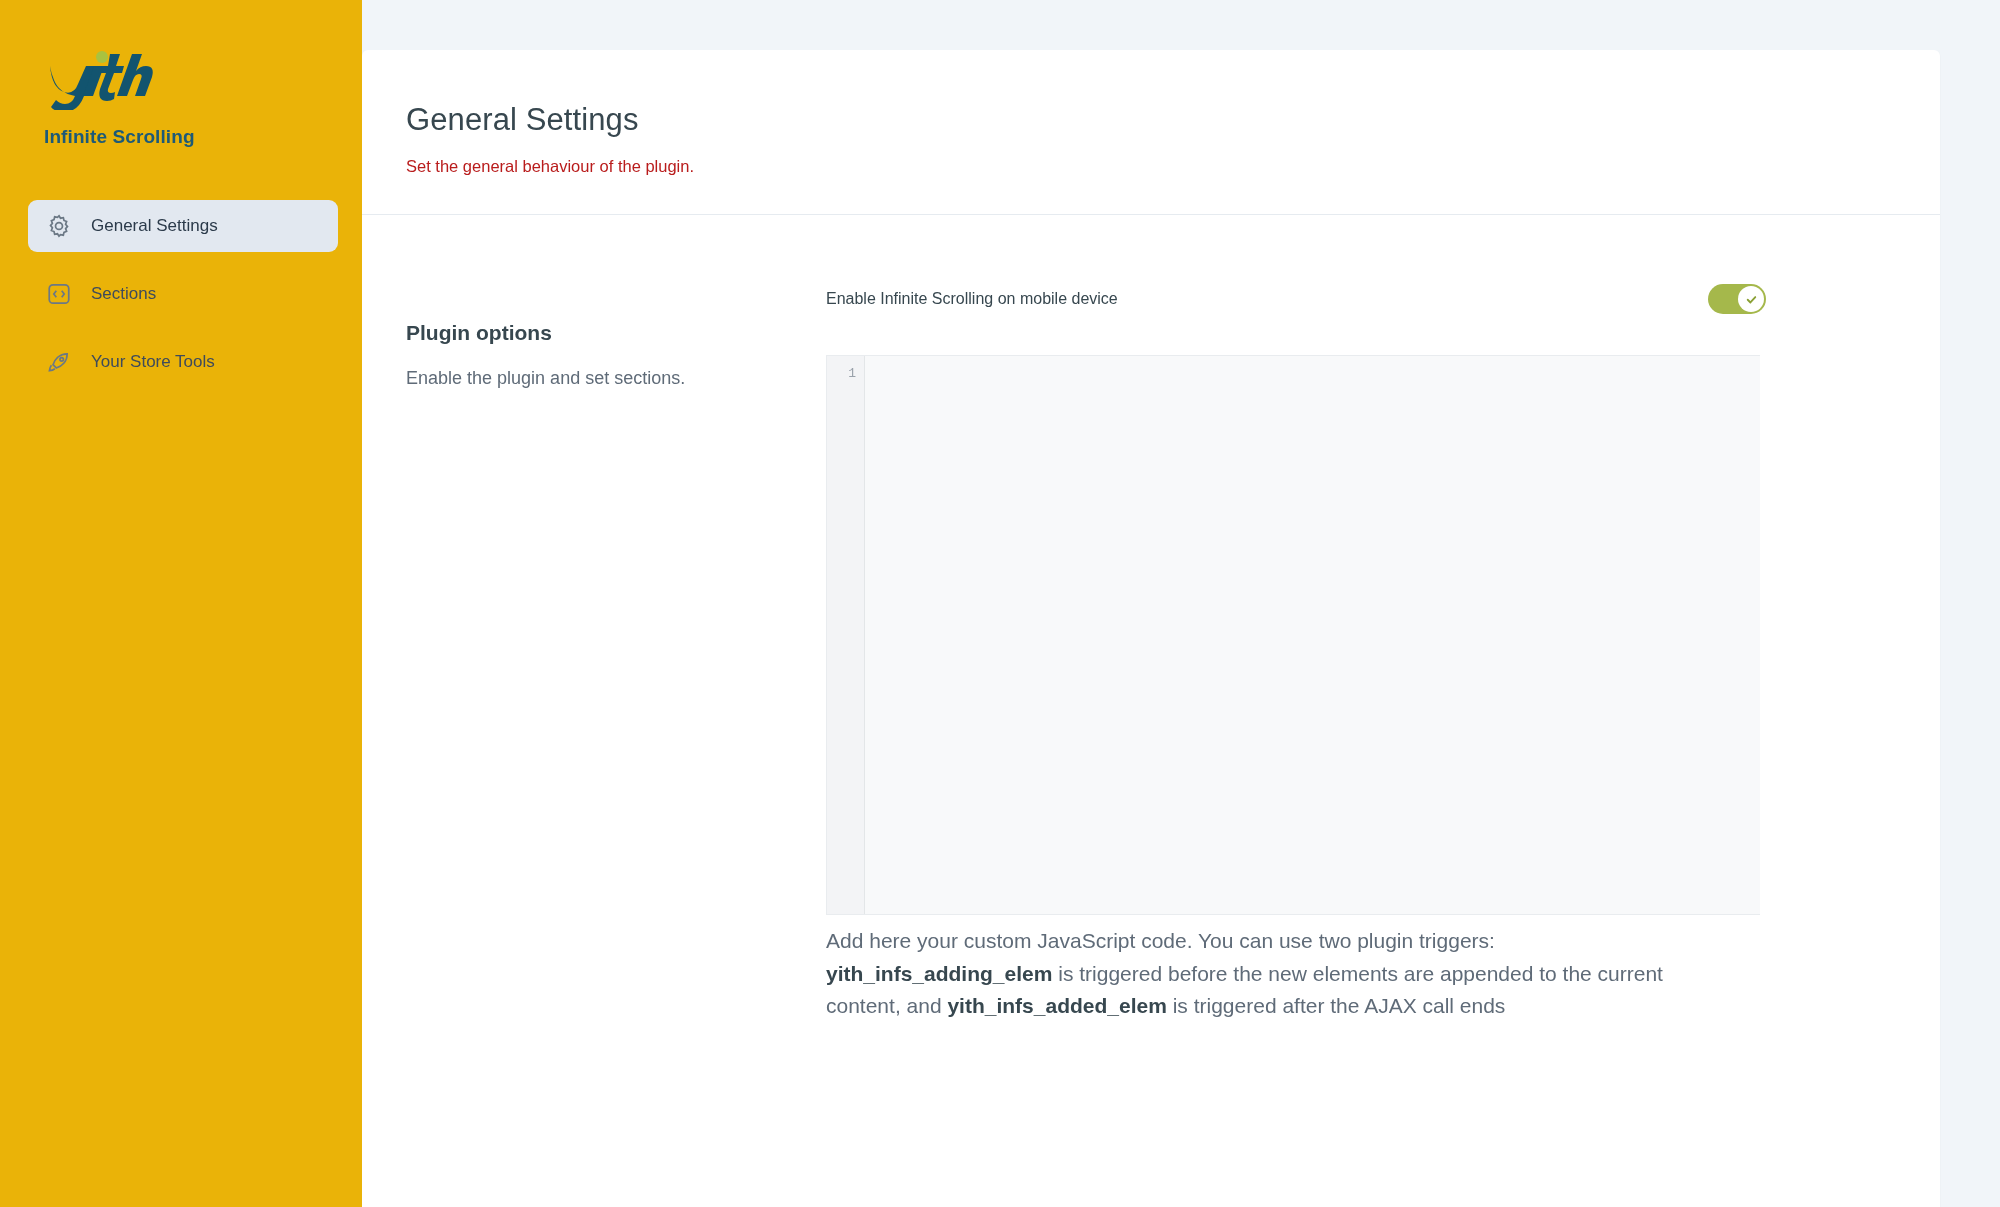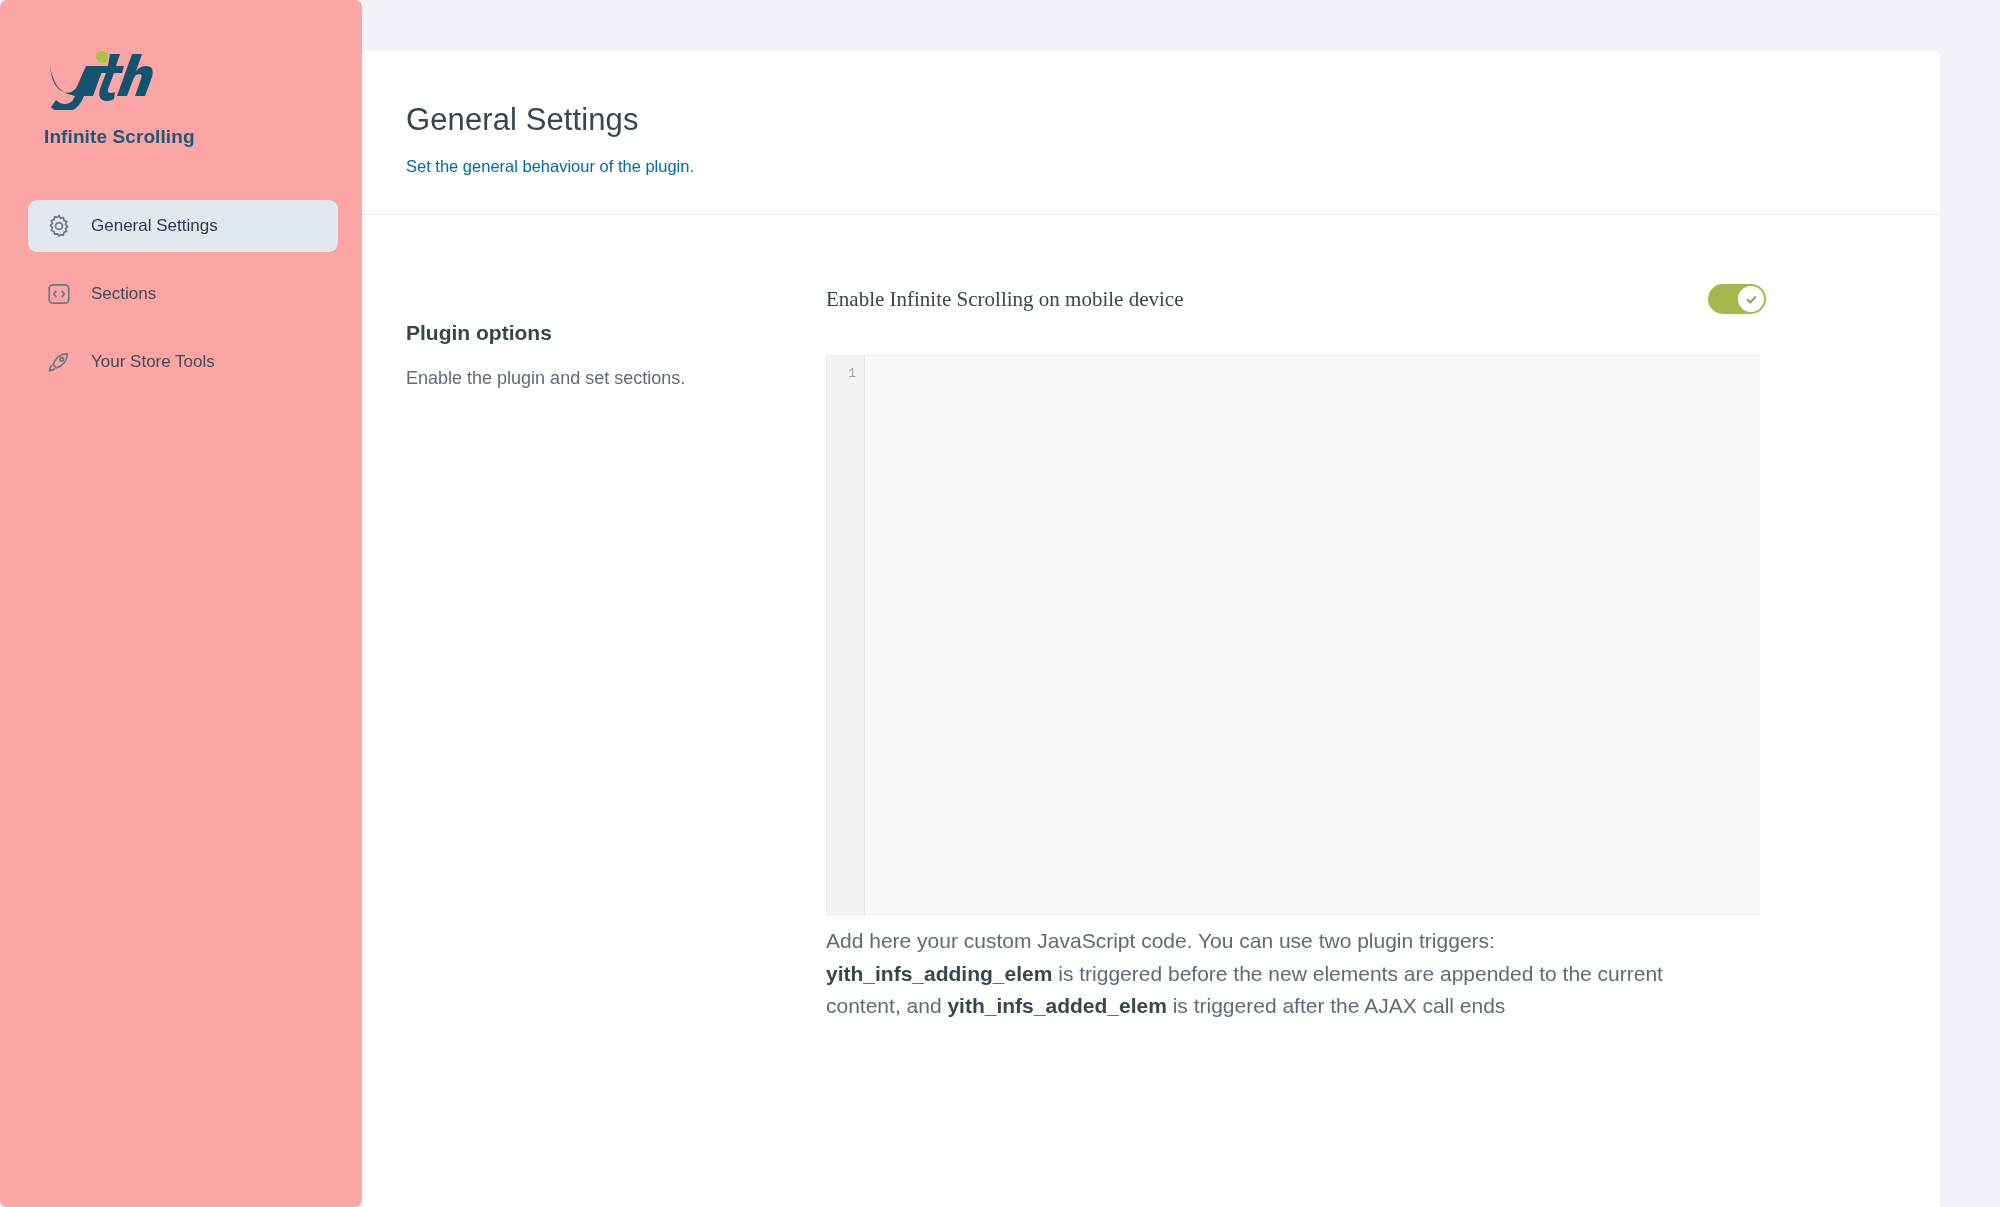--- a/index.html
+++ b/index.html
@@ -14,24 +14,23 @@
     display: flex;
     width: 2000px;
     height: 1207px;
     background: #f1f5f9;
   }
 
   
   .sidebar {
     width: 362px;
     flex: 0 0 362px;
-    background: #fca5a5;
+    background: #eab308;
     padding: 0;
     position: relative;
-    border-radius: 7px;
   }
   .logo-wrap {
     padding: 48px 0 0 44px;
   }
   .logo {
     position: relative;
     width: 120px;
     height: 62px;
   }
   .logo svg { display: block; }
@@ -101,21 +100,21 @@
   }
   .page-title {
     font-size: 31px;
     color: #37474f;
     font-weight: normal;
     letter-spacing: .1px;
   }
   .page-subtitle {
     margin-top: 19px;
     font-size: 16.5px;
-    color: #0369a1;
+    color: #b91c1c;
   }
 
   .panel-body {
     display: flex;
     padding: 58px 56px 0 44px;
   }
   .section-info {
     width: 420px;
     flex: 0 0 420px;
     padding-right: 40px;
@@ -138,23 +137,22 @@
     max-width: 940px;
   }
   .field-row {
     display: flex;
     align-items: center;
     justify-content: space-between;
     min-height: 52px;
     margin-bottom: 16px;
   }
   .field-label {
-    font-size: 21px;
+    font-size: 16px;
     color: #37474f;
-    font-family: Liberation Serif, serif;
   }
 
   
   .toggle {
     width: 58px;
     height: 30px;
     border-radius: 15px;
     background: #a5b84b;
     position: relative;
     cursor: pointer;

